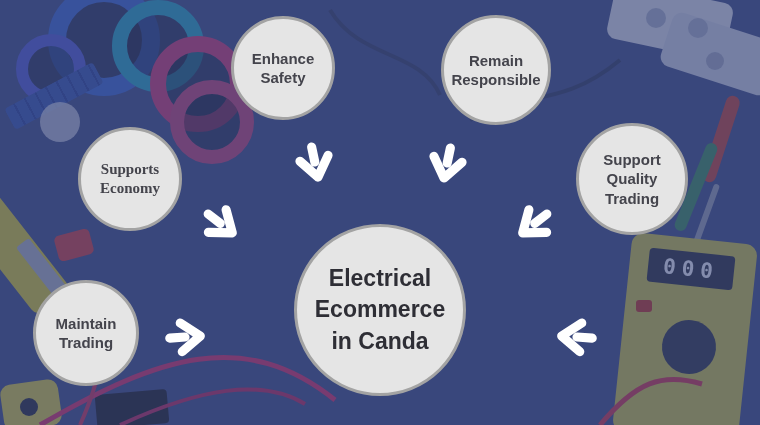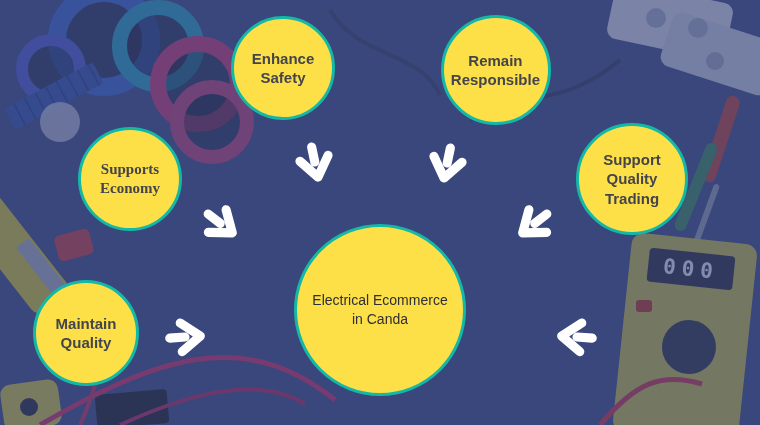--- a/index.html
+++ b/index.html
@@ -40,34 +40,34 @@
     color:#f2f5ff;font-family:"DejaVu Sans Mono",monospace;font-size:21px;font-weight:bold;
     letter-spacing:6px;text-align:center;line-height:34px;}
   .meter-dial{left:662px;top:320px;width:54px;height:54px;border-radius:50%;background:#343a4e;transform:rotate(6deg);}
   .meter-btn{left:636px;top:300px;width:16px;height:12px;background:#c0392b;border-radius:3px;}
   .wires{left:0;top:0;width:760px;height:425px;}
   
   .overlay{position:absolute;inset:0;background:rgba(52,64,114,0.58);}
 
   
   .node{
-    position:absolute;border-radius:50%;background:#fde047;border:3px solid #14b8a6;
-    display:flex;align-items:center;justify-content:flex-end;text-align:center;
+    position:absolute;border-radius:50%;background:#e5e5e5;border:3px solid #a3a3a3;
+    display:flex;align-items:center;justify-content:center;text-align:center;
     color:#44444c;font-weight:600;font-size:15px;line-height:1.3;
     box-sizing:border-box;padding:0 8px;
   }
   .n1{left:231px;top:16px;width:104px;height:104px;}
   .n2{left:441px;top:15px;width:110px;height:110px;}
   .n3{left:78px;top:127px;width:104px;height:104px;font-family:Liberation Serif, serif;}
   .n4{left:576px;top:123px;width:112px;height:112px;}
   .n5{left:33px;top:280px;width:106px;height:106px;}
   .n6{left:620px;top:280px;width:106px;height:106px;}
   .center{
     left:294px;top:224px;width:172px;height:172px;
-    font-size:14px;font-weight:normal;color:#2e2e35;line-height:1.35;padding:0 14px;
+    font-size:23px;font-weight:bold;color:#2e2e35;line-height:1.35;padding:0 14px;
   }
   .arrow{position:absolute;width:46px;height:46px;}
   .arrow svg{width:100%;height:100%;display:block;}
   .a1{left:292px;top:140px;transform:rotate(78deg);}
   .a2{left:424px;top:141px;transform:rotate(102deg);}
   .a3{left:198px;top:201px;transform:rotate(38deg);}
   .a4{left:511px;top:201px;transform:rotate(142deg);}
   .a5{left:163px;top:314px;transform:rotate(-4deg);}
   .a6{left:553px;top:314px;transform:rotate(184deg);}
 </style>
@@ -151,20 +151,20 @@
   <div class="node n2">
     <span>Remain Responsible</span>
   </div>
   <div class="node n3">
     <span>Supports Economy</span>
   </div>
   <div class="node n4">
     <span>Support Quality Trading</span>
   </div>
   <div class="node n5">
-    <span>Maintain Quality</span>
+    <span>Maintain Trading</span>
   </div>
 
   <div class="node center">
     <span>Electrical Ecommerce in Canda</span>
   </div>
 
 </div>
 
 </body></html>

